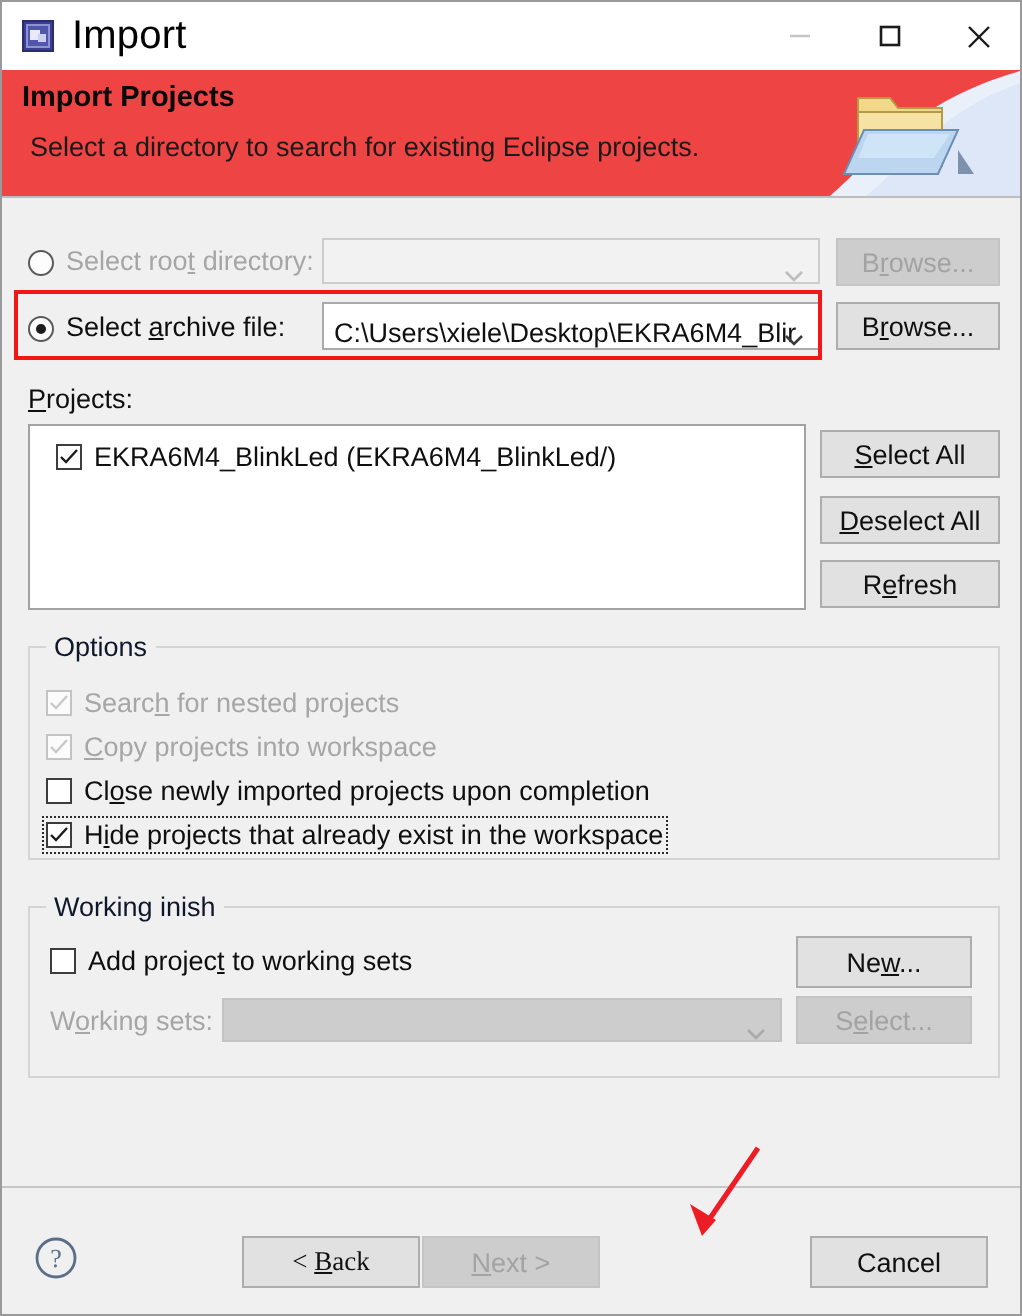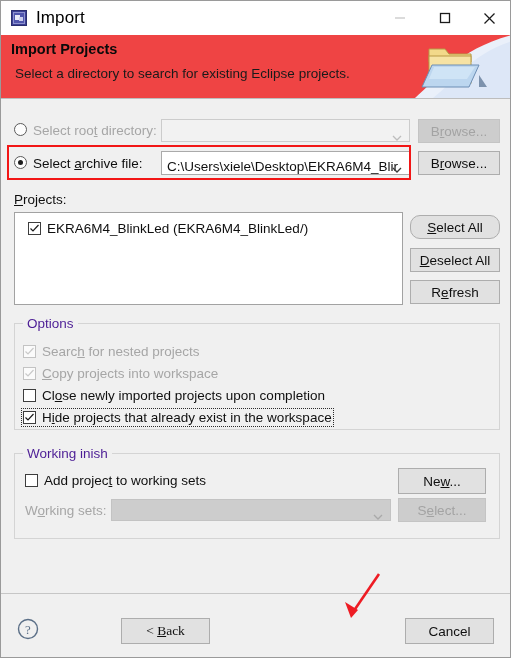--- a/index.html
+++ b/index.html
@@ -31,21 +31,21 @@
     align-items: center;
   }
   .app-icon {
     width: 16px; height: 16px;
     margin-left: 10px;
     position: relative;
     flex: none;
   }
   .title-text {
     margin-left: 9px;
-    font-size: 17px;
+    font-size: 20px;
     color: #000000;
     letter-spacing: .1px;
   }
   .win-buttons {
     position: absolute;
     right: 0; top: 0;
     height: 34px;
     display: flex;
   }
   .win-btn {
@@ -94,21 +94,21 @@
     font-size: 13.5px;
     color: #0f0f0f;
     white-space: nowrap;
   }
   .lbl.disabled { color: #a6a6a6; }
   .u { text-decoration: underline; }
 
   .radio-row {
     position: absolute;
     display: flex;
-    align-items: flex-start;
+    align-items: flex-end;
   }
   .radio {
     width: 13px; height: 13px;
     border-radius: 50%;
     border: 1px solid #5a5a5a;
     background: #fdfdfd;
     box-sizing: border-box;
     position: relative;
     flex: none;
     margin-right: 6px;
@@ -177,21 +177,21 @@
     position: absolute;
     box-sizing: border-box;
     border: 1px solid #d4d4d4;
   }
   .group-legend {
     position: absolute;
     top: -8px; left: 8px;
     background: #f0f0f0;
     padding: 0 4px;
     font-size: 13.5px;
-    color: #4c1d95;
+    color: #0f172a;
   }
 
   .check-row {
     position: absolute;
     display: flex;
     align-items: center;
   }
   .cbox {
     width: 13px; height: 13px;
     box-sizing: border-box;
@@ -347,21 +347,21 @@
   <div class="listbox" style="left:13px; top:211px; width:389px; height:93px;">
     <div class="list-item">
       <span class="cbox">
         <svg width="9" height="9" viewBox="0 0 9 9">
             <path d="M0.5 4.5 L3 7 L8.5 1" fill="none" stroke="#1c1c1c" stroke-width="1.2"></path>
           </svg>
       </span>
       <span class="lbl">EKRA6M4_BlinkLed (EKRA6M4_BlinkLed/)</span>
     </div>
   </div>
-  <div class="btn" style="left:409px; top:214px; width:90px; height:24px;border-radius:10px;">
+  <div class="btn" style="left:409px; top:214px; width:90px; height:24px;">
     <span><span class="u">S</span>elect All</span>
   </div>
   <div class="btn" style="left:409px; top:247px; width:90px; height:24px;">
     <span><span class="u">D</span>eselect All</span>
   </div>
   <div class="btn" style="left:409px; top:279px; width:90px; height:24px;">
     <span>R<span class="u">e</span>fresh</span>
   </div>
 
   <div class="groupbox" style="left:13px; top:322px; width:486px; height:107px;">
@@ -425,20 +425,23 @@
   <div class="footer"></div>
   <div class="help-icon">
     <svg width="22" height="22" viewBox="0 0 22 22">
       <circle cx="11" cy="11" r="9.5" fill="none" stroke="#5b6f87" stroke-width="1.4"></circle>
       <text x="11" y="15.5" font-family="Liberation Serif, serif" font-size="13" fill="#5b6f87" text-anchor="middle">?</text>
     </svg>
   </div>
   <div class="btn" style="left:120px; top:617px; width:89px; height:26px;font-family:Liberation Serif, serif;">
     <span>&lt; <span class="u">B</span>ack</span>
   </div>
+  <div class="btn disabled" style="left:210px; top:617px; width:89px; height:26px;">
+    <span><span class="u">N</span>ext &gt;</span>
+  </div>
   <div class="btn" style="left:404px; top:617px; width:89px; height:26px;">
     <span>Cancel</span>
   </div>
 
   <div class="anno-rect" style="left:6px; top:144px; width:404px; height:35px;"></div>
   <div class="anno-arrow">
     <svg width="60" height="55" viewBox="0 0 60 55">
       <line x1="48" y1="3" x2="20" y2="44" stroke="#ee1c24" stroke-width="2.6"></line>
       <path d="M20 47 L14 31 L27 39 Z" fill="#ee1c24"></path>
     </svg>

